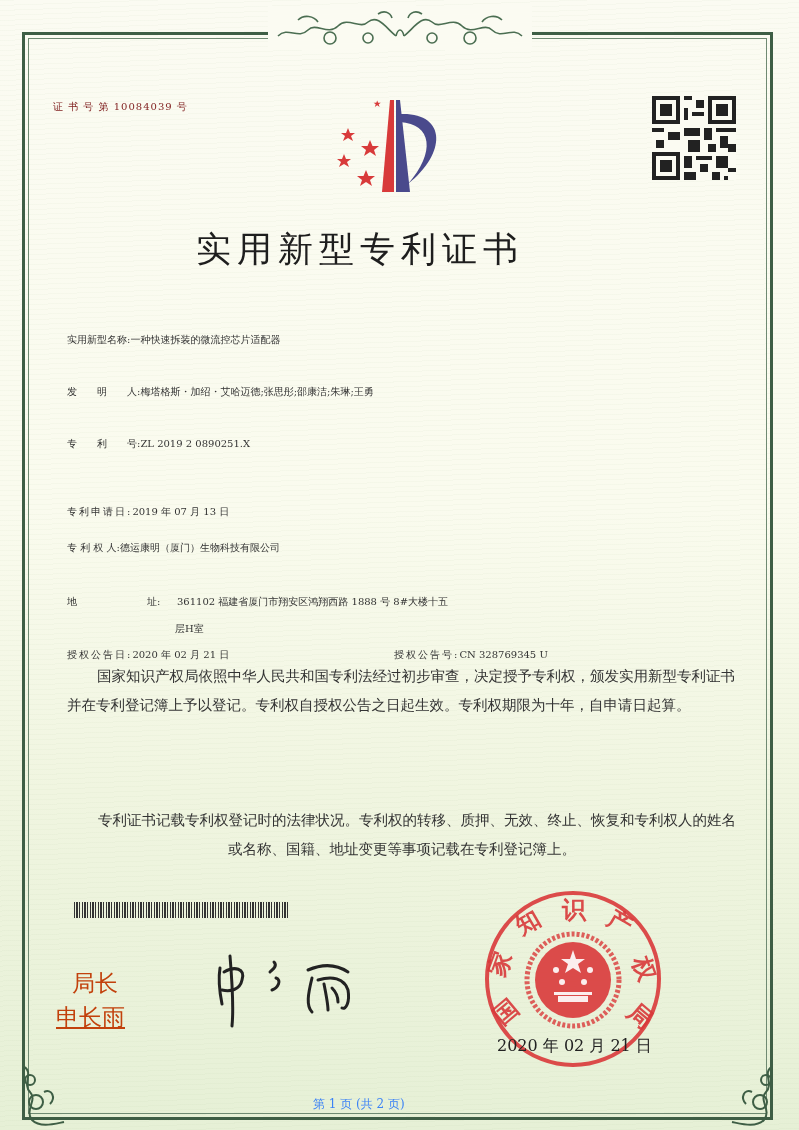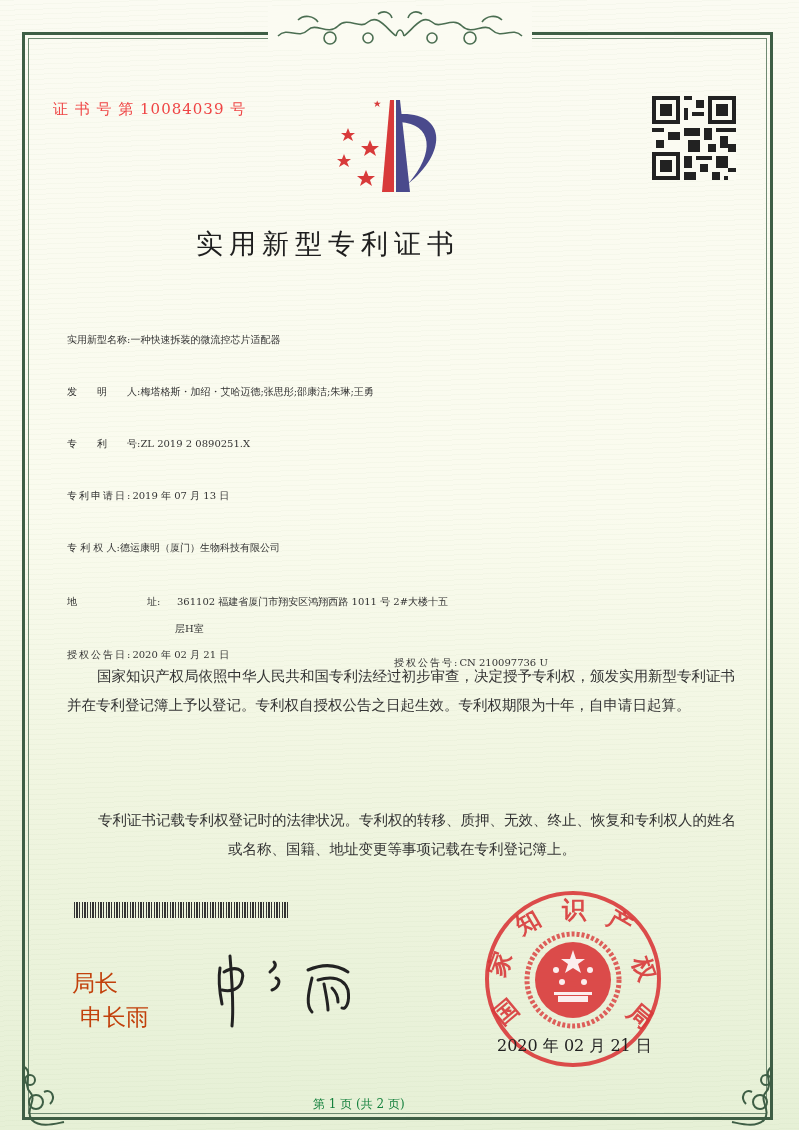--- a/index.html
+++ b/index.html
@@ -23,36 +23,36 @@
     border:1px solid #6f8a72; box-sizing:border-box;
   }
   .ornament {
     position:absolute; color:#4b6e52; font-size:22px; line-height:1;
   }
   .orn-top { left:268px; top:6px; width:264px; height:44px; background:#fbfbf2; text-align:center; }
   .orn-top svg { width:264px; height:44px; }
   .corner { position:absolute; width:60px; height:70px; }
   .corner svg { width:60px; height:70px; }
   .abs { position:absolute; }
-  .cert-no { left:53px; top:100px; font-size:15px; letter-spacing:1px; color:#ef4444; }
+  .cert-no { left:53px; top:100px; font-size:10px; letter-spacing:1px; color:#7f1d1d; }
   .logo { left:328px; top:92px; width:120px; height:110px; }
   .qr { left:652px; top:96px; width:84px; height:84px; }
-  .title { left:196px; top:226px; font-size:27px; letter-spacing:6px; color:#1e1e1e;
+  .title { left:196px; top:226px; font-size:35px; letter-spacing:6px; color:#1e1e1e;
            font-family:"DejaVu Sans","Liberation Sans",sans-serif; }
   .field { font-size:10px; color:#333; white-space:nowrap; }
   .label { display:inline-block; }
   .para { left:67px; width:670px; font-size:14.5px; line-height:29px; color:#333; text-indent:30px; }
   .barcode { left:74px; top:902px; width:216px; height:16px;
     background: repeating-linear-gradient(90deg, #333 0px, #333 1px, transparent 1px, transparent 2px, #333 2px, #333 4px, transparent 4px, transparent 5px, #333 5px, #333 6px, transparent 6px, transparent 8px);
   }
   .sig-label { font-family:"DejaVu Sans","Liberation Sans",sans-serif; font-size:23px; color:#c2410c; }
   .signature { left:212px; top:950px; width:180px; height:80px; }
   .seal { left:482px; top:888px; width:182px; height:182px; }
   .seal-date { left:497px; top:1036px; font-size:16px; color:#222; }
-  .page-no { left:313px; top:1096px; font-size:12px; color:#15803d; }
+  .page-no { left:313px; top:1096px; font-size:12px; color:#3b82f6; }
 </style>
 </head>
 <body>
 
 <div class="wave"></div>
 
 <div class="border-outer"></div>
 <div class="border-inner"></div>
 
 <div class="ornament orn-top">
@@ -152,47 +152,47 @@
 
 <div class="abs field" style="left:67px; top:385px;">
   <span class="label">发　　明　　人:</span><span>梅塔格斯・加绍・艾哈迈德;张思彤;邵康洁;朱琳;王勇</span>
 </div>
 
 <div class="abs field" style="left:67px; top:437px;">
   <span class="label">专　　利　　号:</span><span>ZL 2019 2 0890251.X</span>
 </div>
 
 <div class="abs field" style="left:67px; top:489px;">
-  <span class="label" style="letter-spacing:2px;">专利申请日:</span><span>2019 年 07 月 13 日</span>
+  <span class="label" style="letter-spacing:2px;margin-top:16px;">专利申请日:</span><span>2019 年 07 月 13 日</span>
 </div>
 
 <div class="abs field" style="left:67px; top:541px;">
   <span class="label">专 利 权 人:</span><span>德运康明（厦门）生物科技有限公司</span>
 </div>
 
 <div class="abs field" style="left:67px; top:595px;">
-  <span class="label" style="width:80px;">地</span><span class="label" style="width:30px;">址:</span><span>361102 福建省厦门市翔安区鸿翔西路 1011 号 2#大楼十五</span>
+  <span class="label" style="width:80px;">地</span><span class="label" style="width:30px;">址:</span><span>361102 福建省厦门市翔安区鸿翔西路 1888 号 8#大楼十五</span>
 </div>
 <div class="abs field" style="left:175px; top:622px;">层H室</div>
 
 <div class="abs field" style="left:67px; top:648px;">
   <span class="label" style="letter-spacing:2px;">授权公告日:</span><span>2020 年 02 月 21 日</span>
 </div>
 
 <div class="abs field" style="left:394px; top:648px;">
-  <span class="label" style="letter-spacing:2px;margin-top:8px;">授权公告号:</span><span>CN 210097736 U</span>
+  <span class="label" style="letter-spacing:2px;">授权公告号:</span><span>CN 328769345 U</span>
 </div>
 
 <div class="abs para" style="top:662px;">国家知识产权局依照中华人民共和国专利法经过初步审查，决定授予专利权，颁发实用新型专利证书并在专利登记簿上予以登记。专利权自授权公告之日起生效。专利权期限为十年，自申请日起算。</div>
 <div class="abs para" style="top:806px;text-align:center;">专利证书记载专利权登记时的法律状况。专利权的转移、质押、无效、终止、恢复和专利权人的姓名或名称、国籍、地址变更等事项记载在专利登记簿上。</div>
 
 <div class="abs barcode"></div>
 
 <div class="abs sig-label" style="left:72px; top:968px;">局长</div>
-<div class="abs sig-label" style="left:80px; top:1002px;">申长雨</div>
+<div class="abs sig-label" style="left:56px; top:1002px;text-decoration:underline;">申长雨</div>
 
 <div class="abs signature">
   <svg viewBox="0 0 180 80" width="180" height="80">
     <g fill="none" stroke="#222" stroke-width="3" stroke-linecap="round">
       <path d="M8 18 C6 30 8 44 10 54"></path>
       <path d="M12 22 C22 16 34 18 30 30 C28 40 18 42 10 40"></path>
       <path d="M18 6 C20 30 22 56 20 76"></path>
       <path d="M62 12 C66 16 60 20 58 22"></path>
       <path d="M64 28 C70 30 66 38 60 40"></path>
       <path d="M96 20 C110 14 124 14 136 22"></path>

